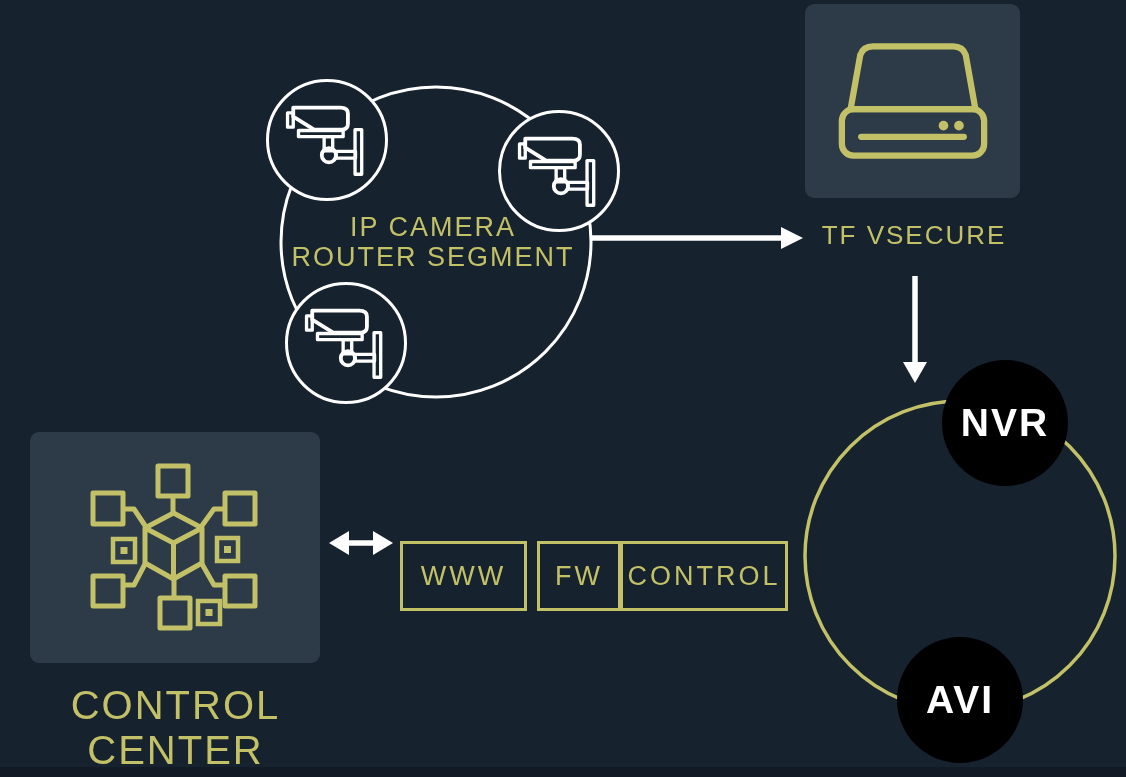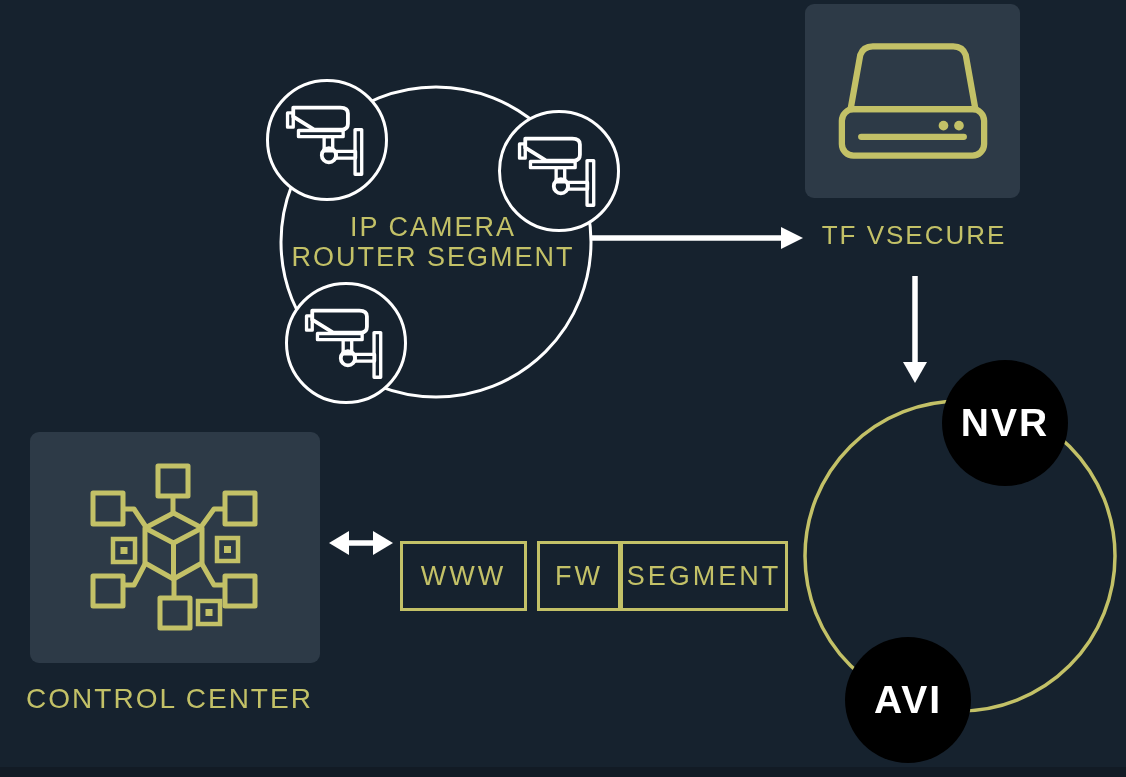--- a/index.html
+++ b/index.html
@@ -20,21 +20,21 @@
     display:flex; align-items:center; justify-content:center;
   }
   .tf-panel { left:805px; top:4px;   width:215px; height:194px; }
   .cc-panel { left:30px;  top:432px; width:290px; height:231px; }
 
   .gold-label {
     position:absolute; color:#c3c167; font-weight:500;
     letter-spacing:2px; text-align:center;
   }
   .tf-label { left:800px; top:220px; width:228px; font-size:26px; }
-  .cc-label { left:12px;  top:683px; width:315px; font-size:28px; }
+  .cc-label { left:18px;  top:683px; width:315px; font-size:40px; }
   .cloud-label { left:283px; top:212px; width:300px; font-size:27px; line-height:30px; }
 
   .cam-circle {
     position:absolute; width:122px; height:122px; border-radius:50%;
     border:3px solid #ffffff; background:#16222e; box-sizing:border-box;
     display:flex; align-items:center; justify-content:center;
   }
   .cam-1 { left:266px; top:79px; }
   .cam-2 { left:498px; top:110px; }
   .cam-3 { left:285px; top:282px; }
@@ -49,21 +49,21 @@
   .box-fw     { left:537px; width:84px; }
   .box-router { left:620px; width:168px; }
 
   .node {
     position:absolute; width:126px; height:126px; border-radius:50%;
     background:#000000; color:#ffffff;
     display:flex; align-items:center; justify-content:center;
     font-size:39px; font-weight:700; letter-spacing:2px;
   }
   .node-nvr { left:942px; top:360px; }
-  .node-avi { left:845px; top:637px; }
+  .node-avi { left:897px; top:637px; }
 
   .bottom-strip {
     position:absolute; left:0; bottom:0; width:100%; height:10px;
     background:#121b25;
   }
   .defs-holder { position:absolute; width:0; height:0; overflow:hidden; }
 </style>
 </head>
 <body>
 
@@ -163,19 +163,19 @@
         <rect x="30.5" y="84" width="7" height="7"></rect>
         <rect x="134" y="83" width="7" height="7"></rect>
         <rect x="115.5" y="146" width="7" height="7"></rect>
       </g>
     </svg>
   </div>
   <div class="gold-label cc-label">CONTROL CENTER</div>
 
   <div class="box box-www">WWW</div>
   <div class="box box-fw">FW</div>
-  <div class="box box-router">SEGMENT</div>
+  <div class="box box-router">CONTROL</div>
 
   <div class="node node-nvr">NVR</div>
   <div class="node node-avi">AVI</div>
 
   <div class="bottom-strip"></div>
 </div>
 
 </body></html>

